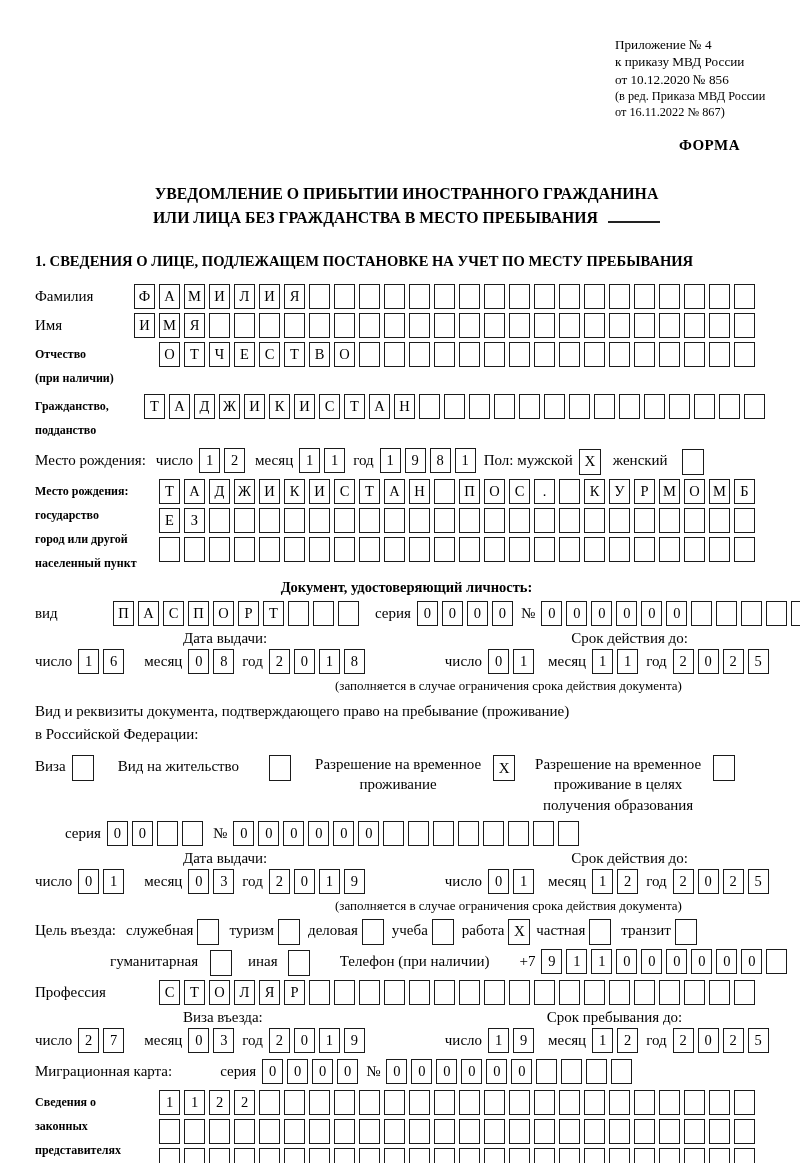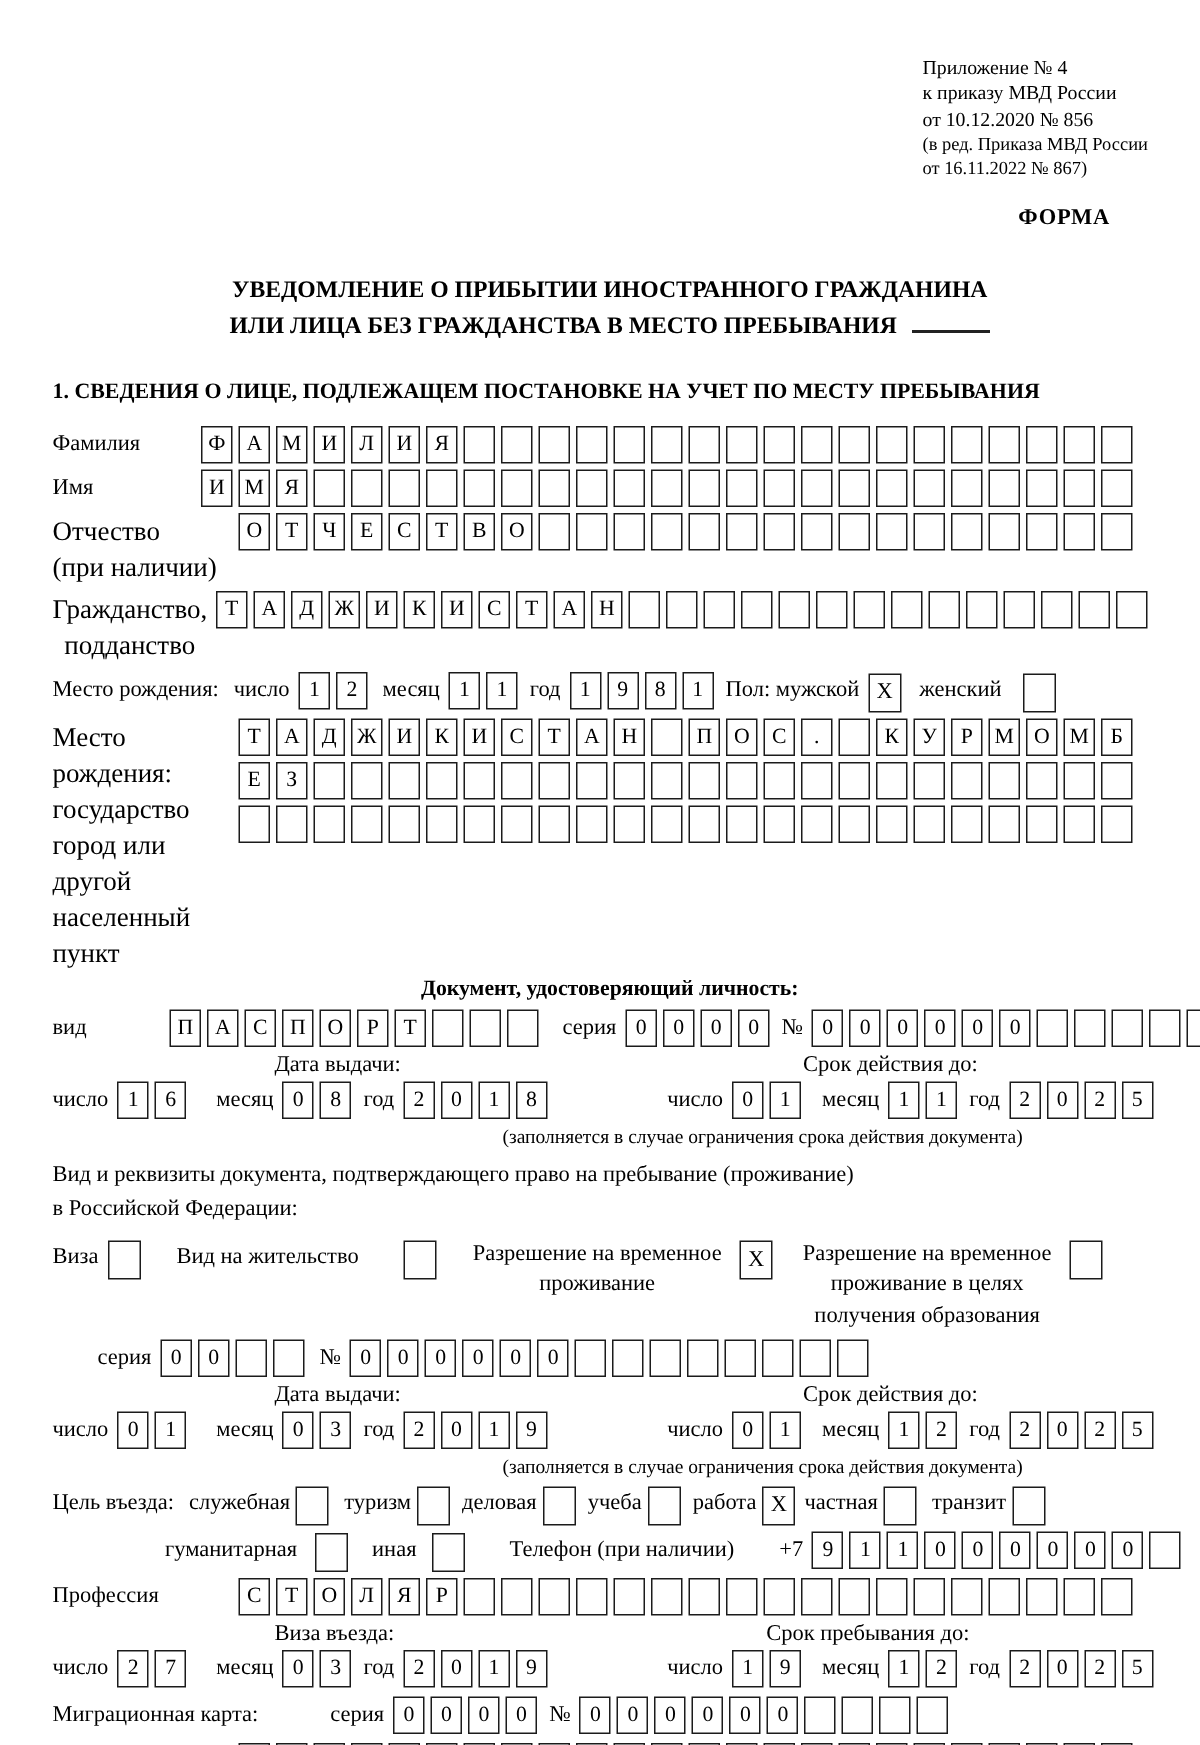--- a/index.html
+++ b/index.html
@@ -12,37 +12,37 @@
   .hdr { margin-left:580px; font-size:13.2px; line-height:1.32; }
   .hdr .small { font-size:12.3px; }
   .forma { text-align:right; margin:16px 38px 0 0; font-weight:bold; font-size:15px; letter-spacing:0.5px; }
   .title { text-align:center; font-weight:bold; font-size:15.8px; line-height:1.55; margin-top:28px; }
   .blank-line { display:inline-block; width:52px; border-bottom:2px solid #222; height:14px; margin-left:10px; }
   .sec-head { font-weight:bold; font-size:14.6px; margin:22px 0 14px 0; white-space:nowrap; }
 
   .row { display:flex; align-items:flex-start; margin-bottom:4px; }
   .lbl { font-size:15px; line-height:25px; white-space:nowrap; flex:none; }
   .w1 { width:93px; }   
-  .w2 { width:103px;text-align:center; }  
+  .w2 { width:103px; }  
   .w3 { width:118px; }  
-  .lbl-block { font-size:18px; line-height:24px; flex:none; }
+  .lbl-block { font-size:12px; line-height:24px; flex:none;font-weight:bold; }
   .cell-rows { display:flex; flex-direction:column; gap:4px; }
   .cells { display:flex; gap:4px; flex:none; }
   .cell {
     width:19px; height:23px; border:1.4px solid #1b1b1b;
     display:flex; align-items:center; justify-content:center;
     font-size:14.5px; flex:none; background:#fff;
   }
   .cb {
     width:20px; height:24px; border:1.5px solid #1b1b1b;
     display:inline-flex; align-items:center; justify-content:center;
     font-size:15px; flex:none; margin-top:1px;
   }
   .doc-head { text-align:center; font-weight:bold; font-size:14.5px; margin:4px 0 5px 0; }
-  .dhead { display:flex; font-size:15px; margin:4px 0 2px 0; }
+  .dhead { display:flex; font-size:15px; margin:4px 0 2px 0;gap:36px; }
   .note { font-size:13px; margin:0 0 4px 300px; }
   .intro { font-size:15px; line-height:1.55; }
   .opt { text-align:center; font-size:15px; line-height:1.35; flex:none; }
   .ml6{margin-left:6px} .ml8{margin-left:8px} .ml10{margin-left:10px} .ml12{margin-left:12px}
   .ml14{margin-left:14px} .ml16{margin-left:16px} .ml20{margin-left:20px} .ml24{margin-left:24px}
   .ml30{margin-left:30px} .ml80{margin-left:80px}
   .cells { margin-left:6px; }
   .purpose-lbl { margin-right:4px; }
 </style>
 </head>

